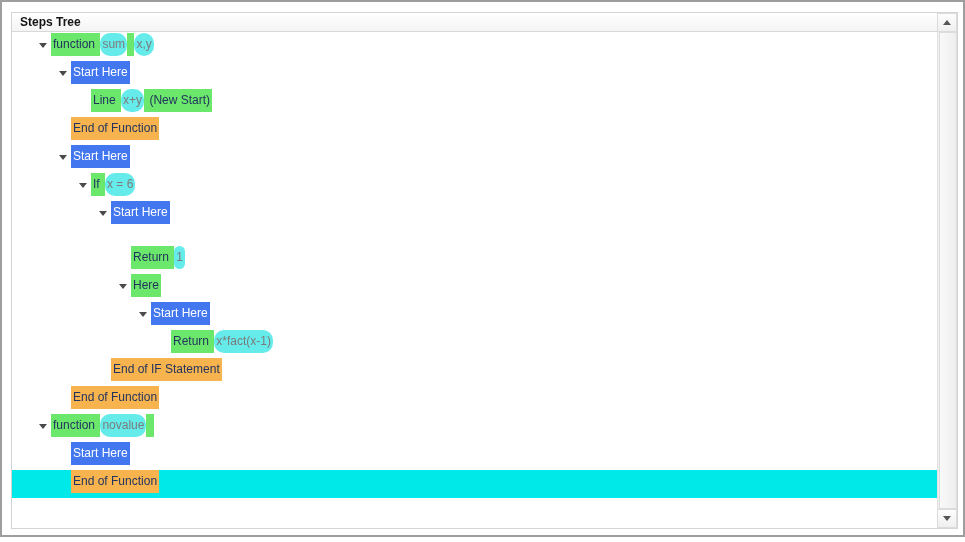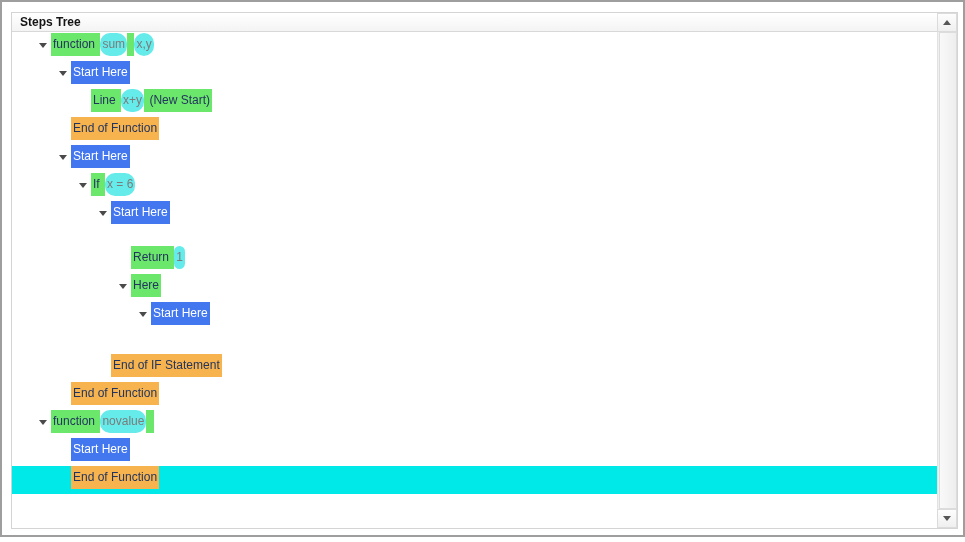--- a/index.html
+++ b/index.html
@@ -119,21 +119,22 @@
         <div class="tree-row" style="padding-left: 25px;"><span class="expander"><i class="tri"></i></span><span class="tok tok-keyword">function </span><span class="tok tok-value">sum</span><span class="tok tok-keyword"> </span><span class="tok tok-value">x,y</span></div>
         <div class="tree-row" style="padding-left: 45px;"><span class="expander"><i class="tri"></i></span><span class="tok tok-block">Start Here</span></div>
         <div class="tree-row" style="padding-left: 79px;"><span class="tok tok-keyword">Line </span><span class="tok tok-value">x+y</span><span class="tok tok-keyword"> (New Start)</span></div>
         <div class="tree-row" style="padding-left: 59px;"><span class="tok tok-end">End of Function</span></div>
         <div class="tree-row" style="padding-left: 45px;"><span class="expander"><i class="tri"></i></span><span class="tok tok-block">Start Here</span></div>
         <div class="tree-row" style="padding-left: 65px;"><span class="expander"><i class="tri"></i></span><span class="tok tok-keyword">If </span><span class="tok tok-value">x = 6</span></div>
         <div class="tree-row" style="padding-left: 85px;"><span class="expander"><i class="tri"></i></span><span class="tok tok-block">Start Here</span></div>
         <div class="tree-row" style="padding-left: 119px; margin-top: 17px;"><span class="tok tok-keyword">Return </span><span class="tok tok-value">1</span></div>
         <div class="tree-row" style="padding-left: 105px;"><span class="expander"><i class="tri"></i></span><span class="tok tok-keyword">Here</span></div>
         <div class="tree-row" style="padding-left: 125px;"><span class="expander"><i class="tri"></i></span><span class="tok tok-block">Start Here</span></div>
-        <div class="tree-row" style="padding-left: 99px; margin-top: 24px;"><span class="tok tok-end">End of IF Statement</span></div>
+        <div class="tree-row" style="padding-left: 159px;"><span class="tok tok-keyword">Return </span><span class="tok tok-value">x*fact(x-1)</span></div>
+        <div class="tree-row" style="padding-left: 99px;"><span class="tok tok-end">End of IF Statement</span></div>
         <div class="tree-row" style="padding-left: 59px;"><span class="tok tok-end">End of Function</span></div>
         <div class="tree-row" style="padding-left: 25px;"><span class="expander"><i class="tri"></i></span><span class="tok tok-keyword">function </span><span class="tok tok-value">novalue</span><span class="tok tok-keyword"> </span></div>
         <div class="tree-row" style="padding-left: 59px;"><span class="tok tok-block">Start Here</span></div>
         <div class="tree-row selected" style="padding-left: 59px;"><span class="tok tok-end">End of Function</span></div>
       </div>
 
     <div class="scrollbar">
       <div class="sb-btn up">
         <span class="tri-up"></span>
       </div>

